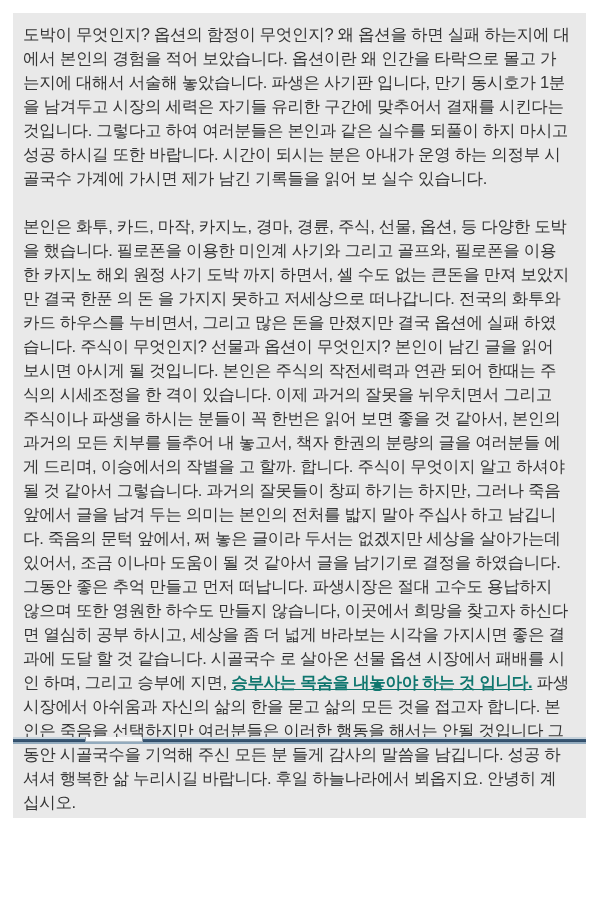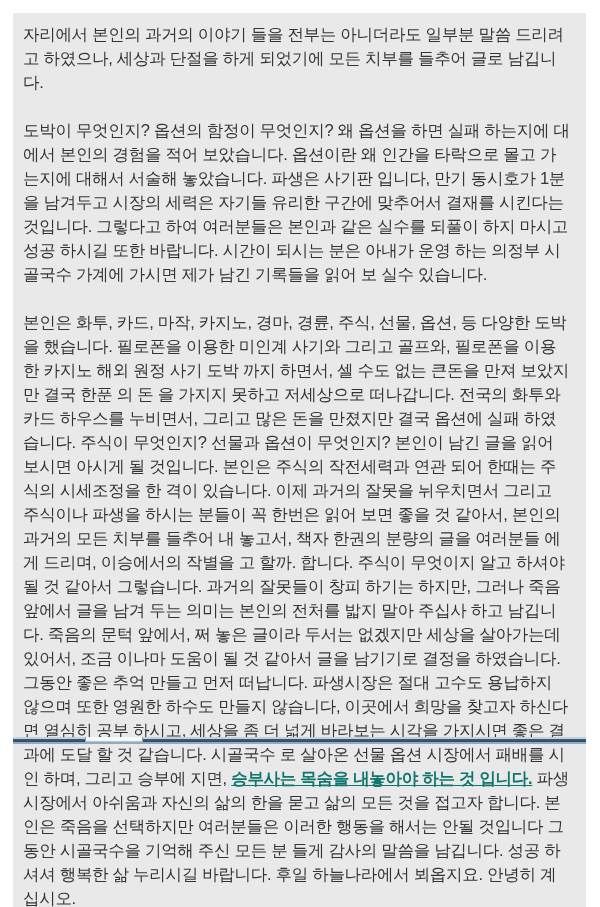--- a/index.html
+++ b/index.html
@@ -76,21 +76,20 @@
     line-height: 32px;
     letter-spacing: -0.5px;
   }
 </style>
 </head>
 <body>
 
 <div class="page">
 
   <div class="doc-panel">
-    <p>자리에서 본인의 과거의 이야기 들을 전부는 아니더라도 일부분 말씀 드리려고 하였으나, 세상과 단절을 하게 되었기에 모든 치부를 들추어 글로 남깁니다.</p>
 
     <p>도박이 무엇인지? 옵션의 함정이 무엇인지? 왜 옵션을 하면 실패 하는지에 대에서 본인의 경험을 적어 보았습니다. 옵션이란 왜 인간을 타락으로 몰고 가는지에 대해서 서술해 놓았습니다. 파생은 사기판 입니다, 만기 동시호가 1분을 남겨두고 시장의 세력은 자기들 유리한 구간에 맞추어서 결재를 시킨다는 것입니다. 그렇다고 하여 여러분들은 본인과 같은 실수를 되풀이 하지 마시고 성공 하시길 또한 바랍니다. 시간이 되시는 분은 아내가 운영 하는 의정부 시골국수 가계에 가시면 제가 남긴 기록들을 읽어 보 실수 있습니다.</p>
 
     <p class="last"><span>본인은 화투, 카드, 마작, 카지노, 경마, 경륜, 주식, 선물, 옵션, 등 다양한 도박을 했습니다. 필로폰을 이용한 미인계 사기와 그리고 골프와, 필로폰을 이용한 카지노 해외 원정 사기 도박 까지 하면서, 셀 수도 없는 큰돈을 만져 보았지만 결국 한푼 의 돈 을 가지지 못하고 저세상으로 떠나갑니다. 전국의 화투와 카드 하우스를 누비면서, 그리고 많은 돈을 만졌지만 결국 옵션에 실패 하였습니다. 주식이 무엇인지? 선물과 옵션이 무엇인지? 본인이 남긴 글을 읽어 보시면 아시게 될 것입니다. 본인은 주식의 작전세력과 연관 되어 한때는 주식의 시세조정을 한 격이 있습니다. 이제 과거의 잘못을 뉘우치면서 그리고 주식이나 파생을 하시는 분들이 꼭 한번은 읽어 보면 좋을 것 같아서, 본인의 과거의 모든 치부를 들추어 내 놓고서, 책자 한권의 분량의 글을 여러분들 에게 드리며, 이승에서의 작별을 고 할까. 합니다. 주식이 무엇이지 알고 하셔야 될 것 같아서 그렇습니다. 과거의 잘못들이 창피 하기는 하지만, 그러나 죽음 앞에서 글을 남겨 두는 의미는 본인의 전처를 밟지 말아 주십사 하고 남깁니다. 죽음의 문턱 앞에서, 쩌 놓은 글이라 두서는 없겠지만 세상을 살아가는데 있어서, 조금 이나마 도움이 될 것 같아서 글을 남기기로 결정을 하였습니다. 그동안 좋은 추억 만들고 먼저 떠납니다. 파생시장은 절대 고수도 용납하지 않으며 또한 영원한 하수도 만들지 않습니다, 이곳에서 희망을 찾고자 하신다면 열심히 공부 하시고, 세상을 좀 더 넓게 바라보는 시각을 가지시면 좋은 결과에 도달 할 것 같습니다. 시골국수 로 살아온 선물 옵션 시장에서 패배를 시인 하며, 그리고 승부에 지면, </span><span class="highlight">승부사는 목숨을 내놓아야 하는 것 입니다.</span><span> 파생시장에서 아쉬움과 자신의 삶의 한을 묻고 삶의 모든 것을 접고자 합니다. 본인은 죽음을 선택하지만 여러분들은 이러한 행동을 해서는 안될 것입니다 그동안 시골국수을 기억해 주신 모든 분 들게 감사의 말씀을 남깁니다. 성공 하셔셔 행복한 삶 누리시길 바랍니다. 후일 하늘나라에서 뵈옵지요. 안녕히 계십시오.</span></p>
 
   </div>
 
   <div class="bottom-bar">
     <div class="bar-thumb"></div>
   </div>

